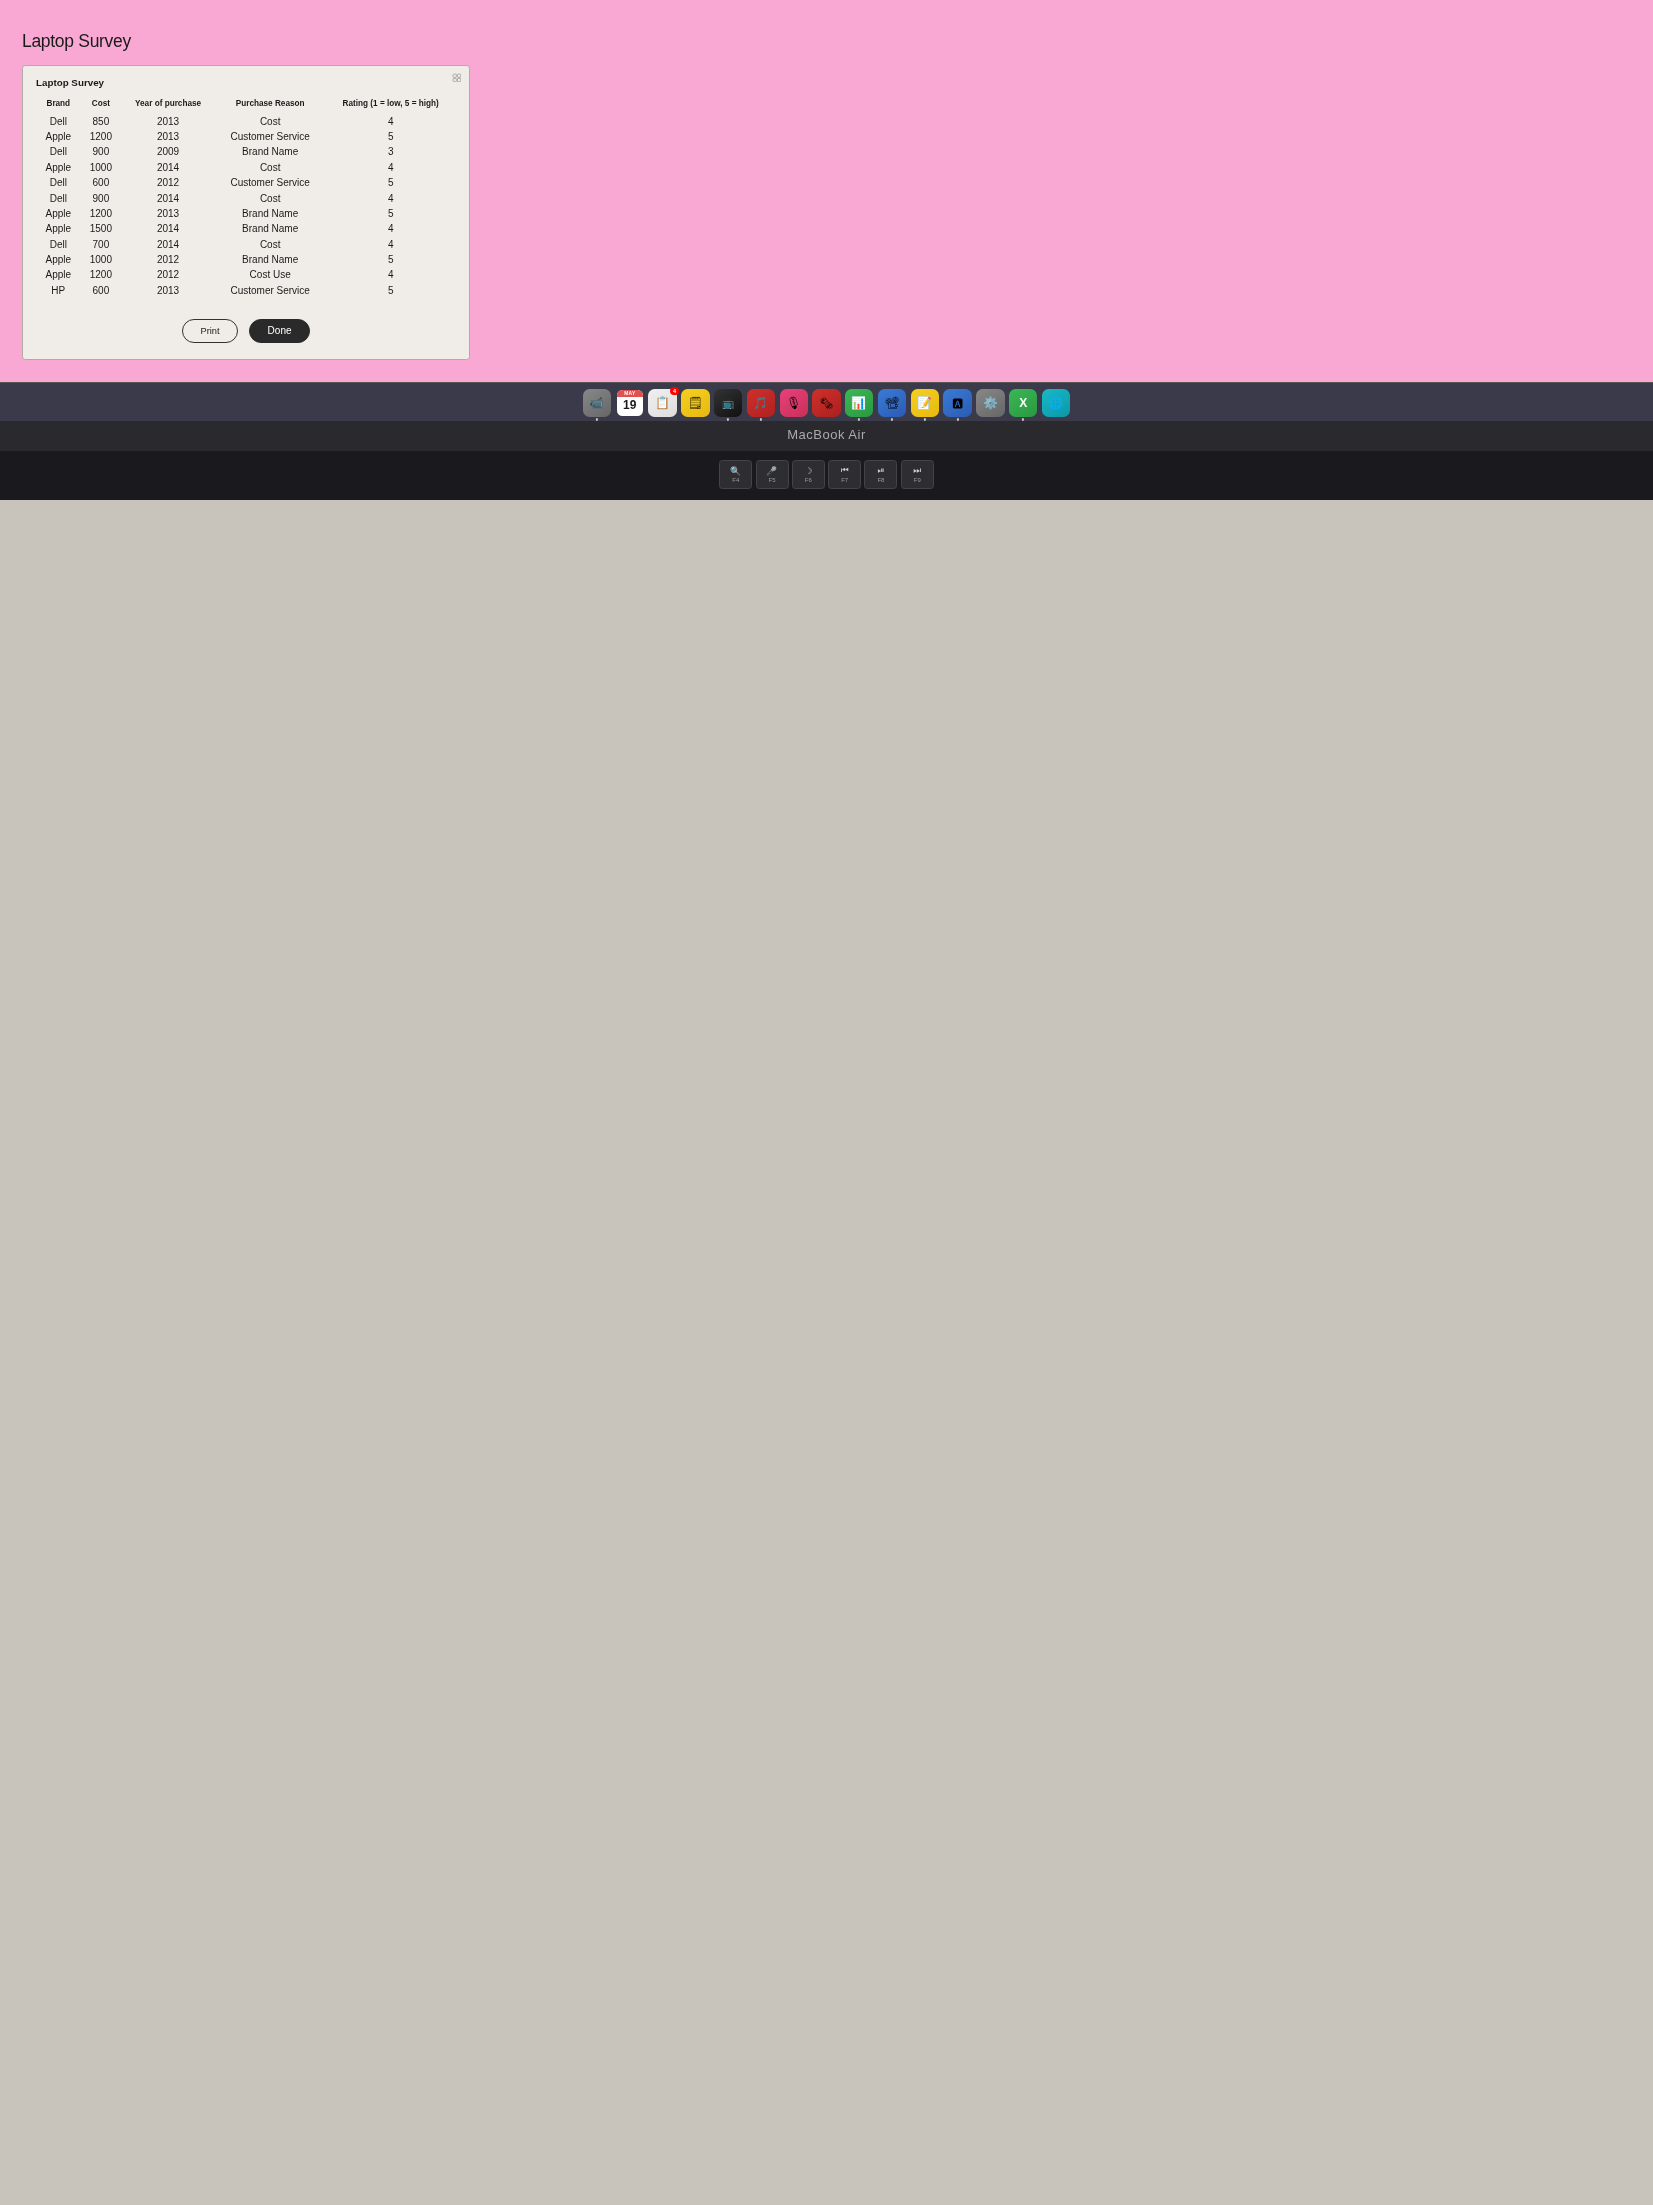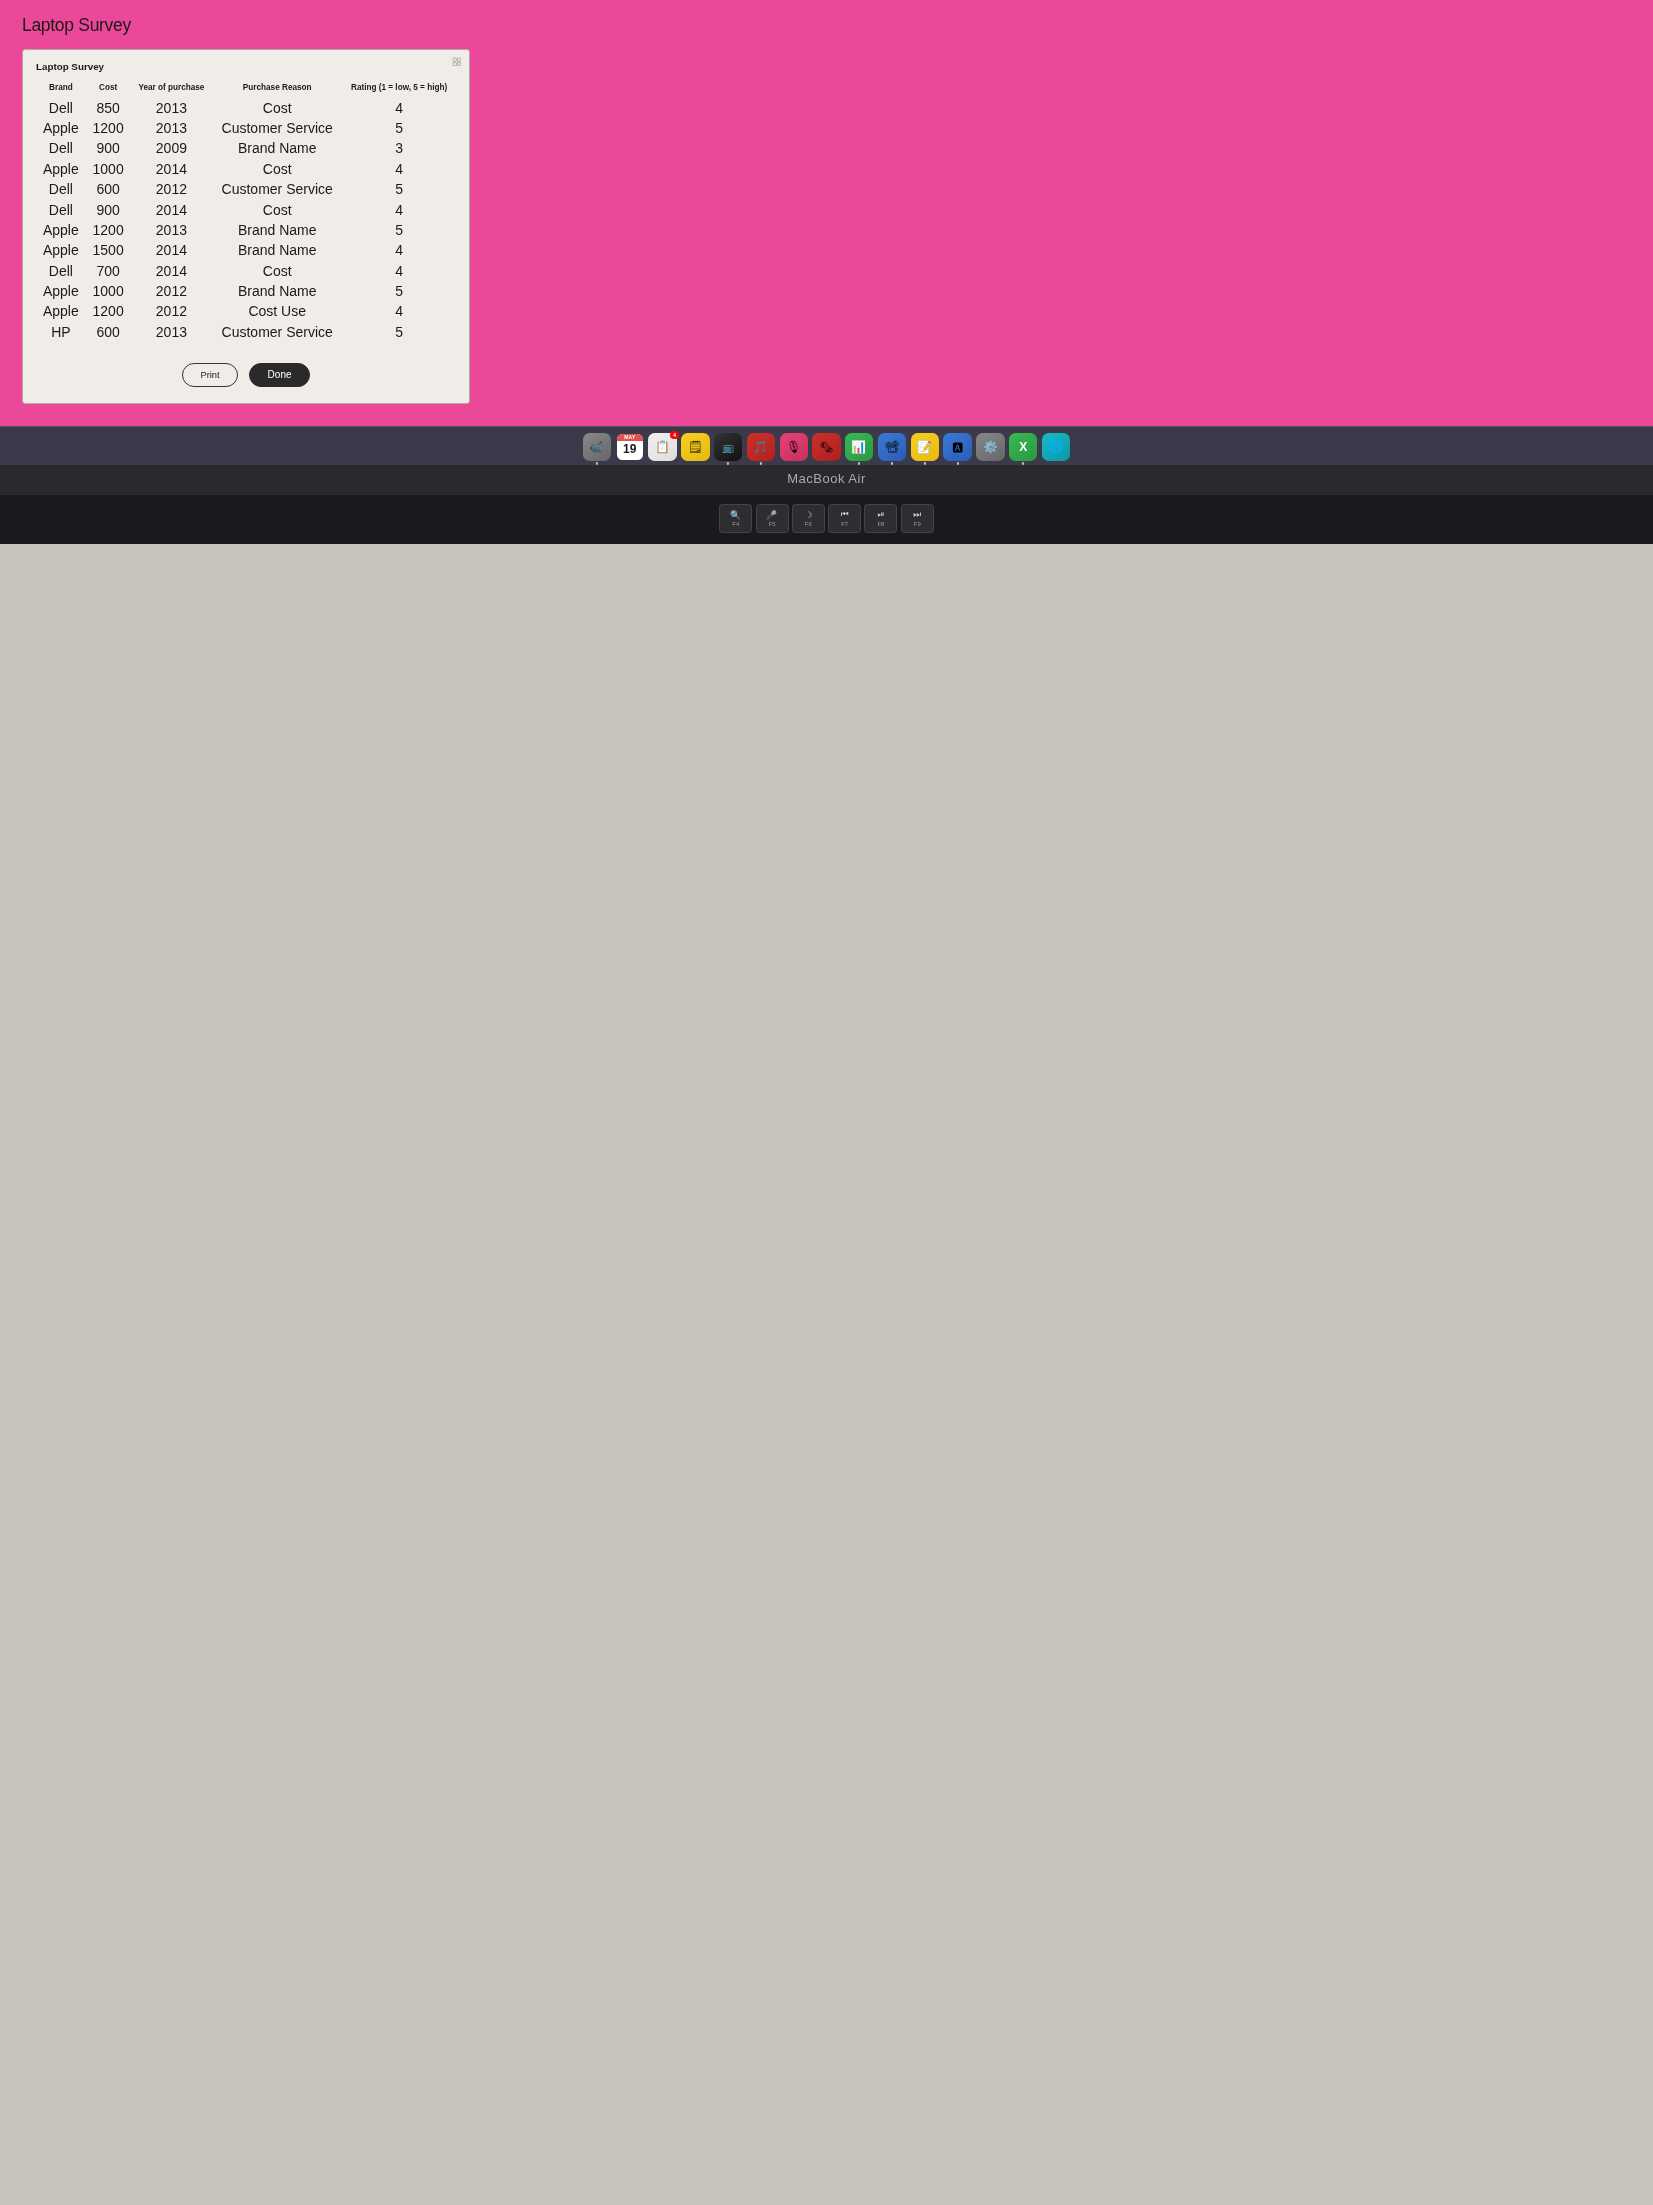--- a/index.html
+++ b/index.html
@@ -10,22 +10,22 @@
       background: #c8c4bc;
       font-family: -apple-system, BlinkMacSystemFont, 'Helvetica Neue', Arial, sans-serif;
       display: flex;
       flex-direction: column;
       align-items: center;
     }
 
     
     .screen {
       width: 100%;
-      background: #ec4899;
-      padding: 15px 22px 22px 22px;
+      background: #f9a8d4;
+      padding: 31px 22px 22px 22px;
       position: relative;
     }
 
     .window-title {
       font-size: 17.5px;
       font-weight: 500;
       color: #1a1a1a;
       margin-bottom: 13px;
       letter-spacing: -0.3px;
     }
@@ -72,21 +72,21 @@
       vertical-align: top;
     }
 
     thead th:first-child {
       text-align: center;
     }
 
     tbody td {
       text-align: center;
       padding: 2.2px 5.5px;
-      font-size: 14px;
+      font-size: 10px;
     }
 
     
     .button-row {
       display: flex;
       justify-content: center;
       gap: 11px;
       margin-top: 21px;
     }
 

